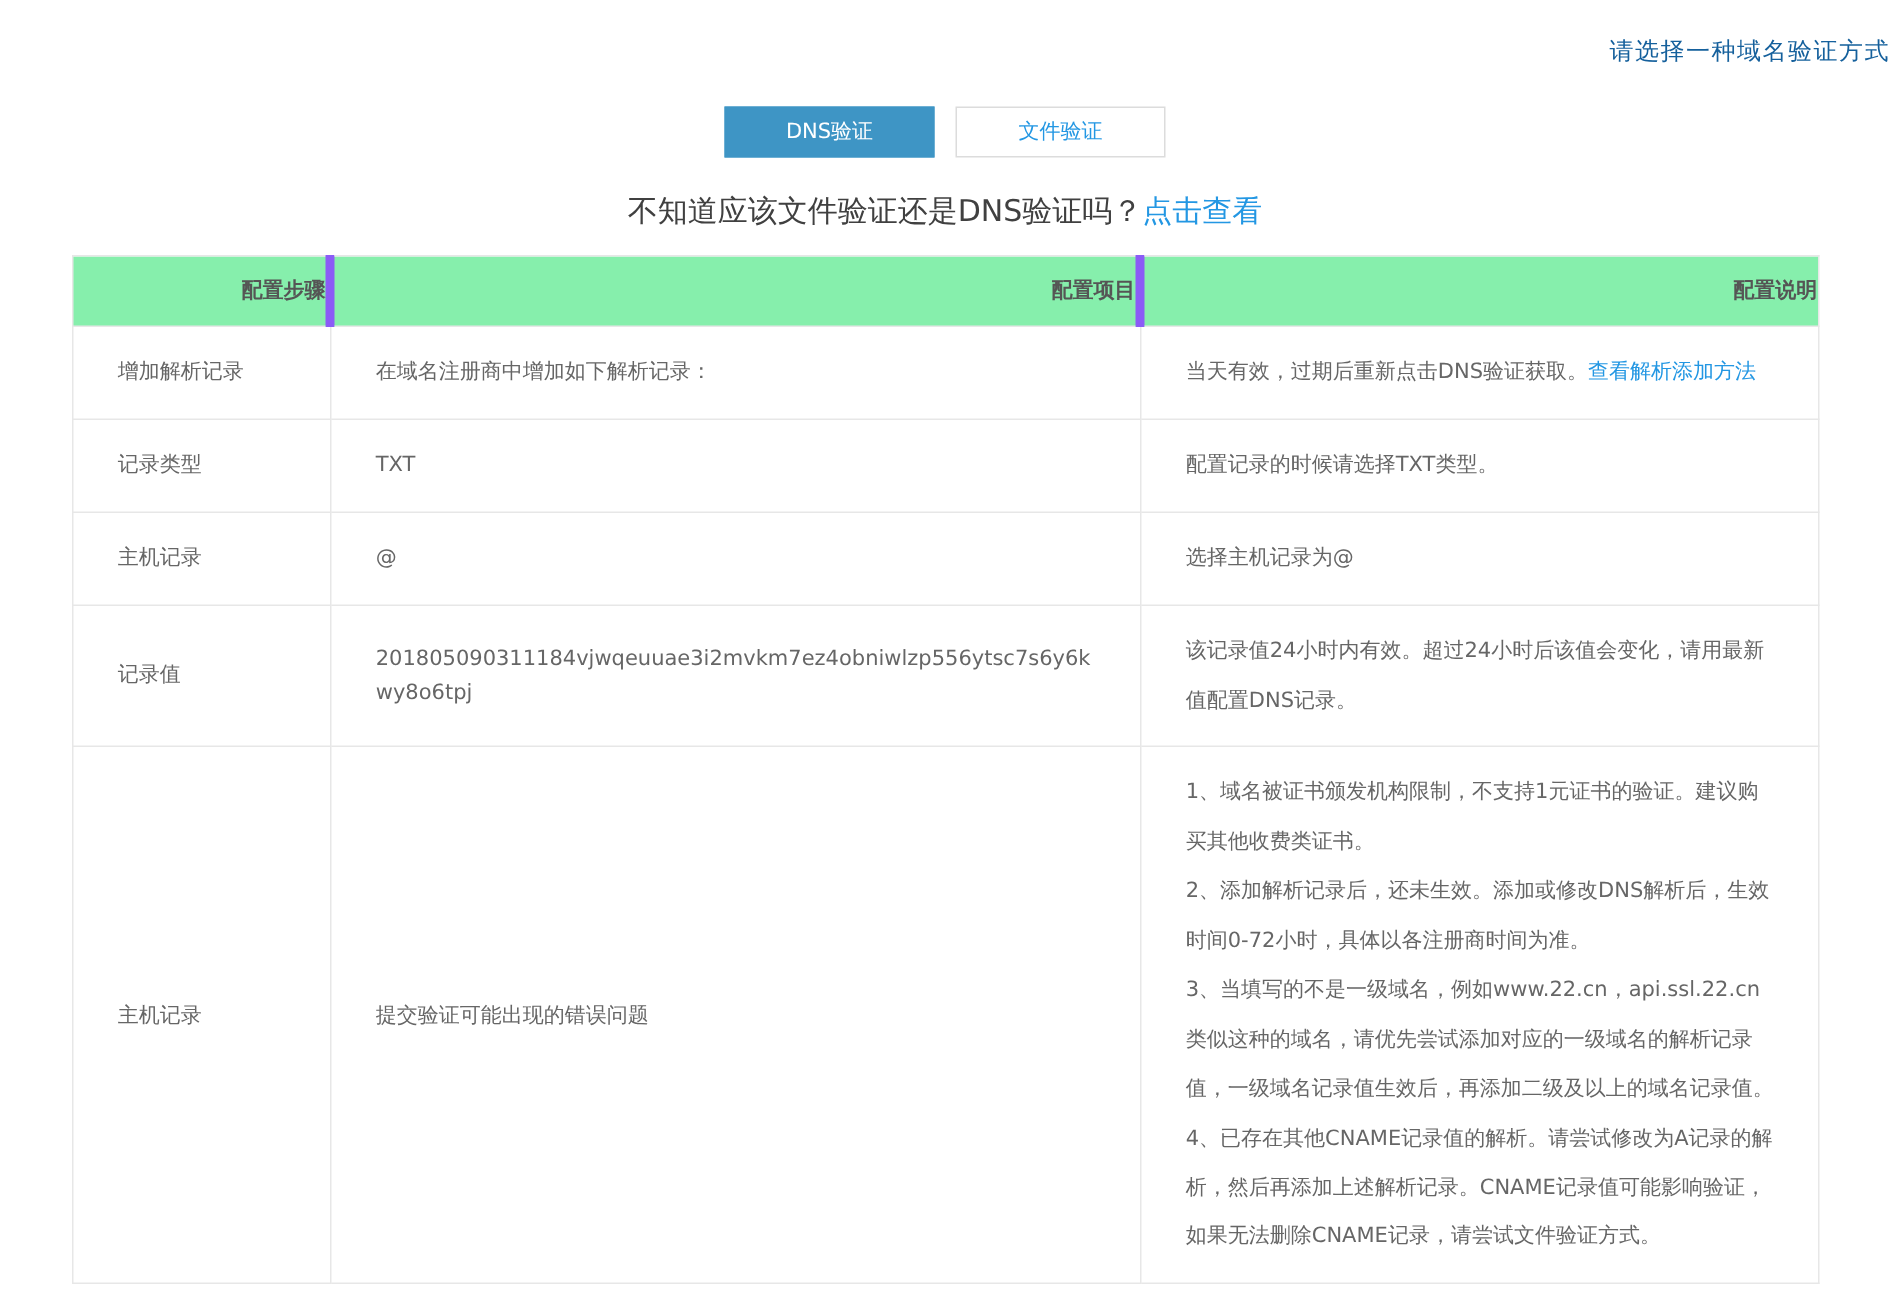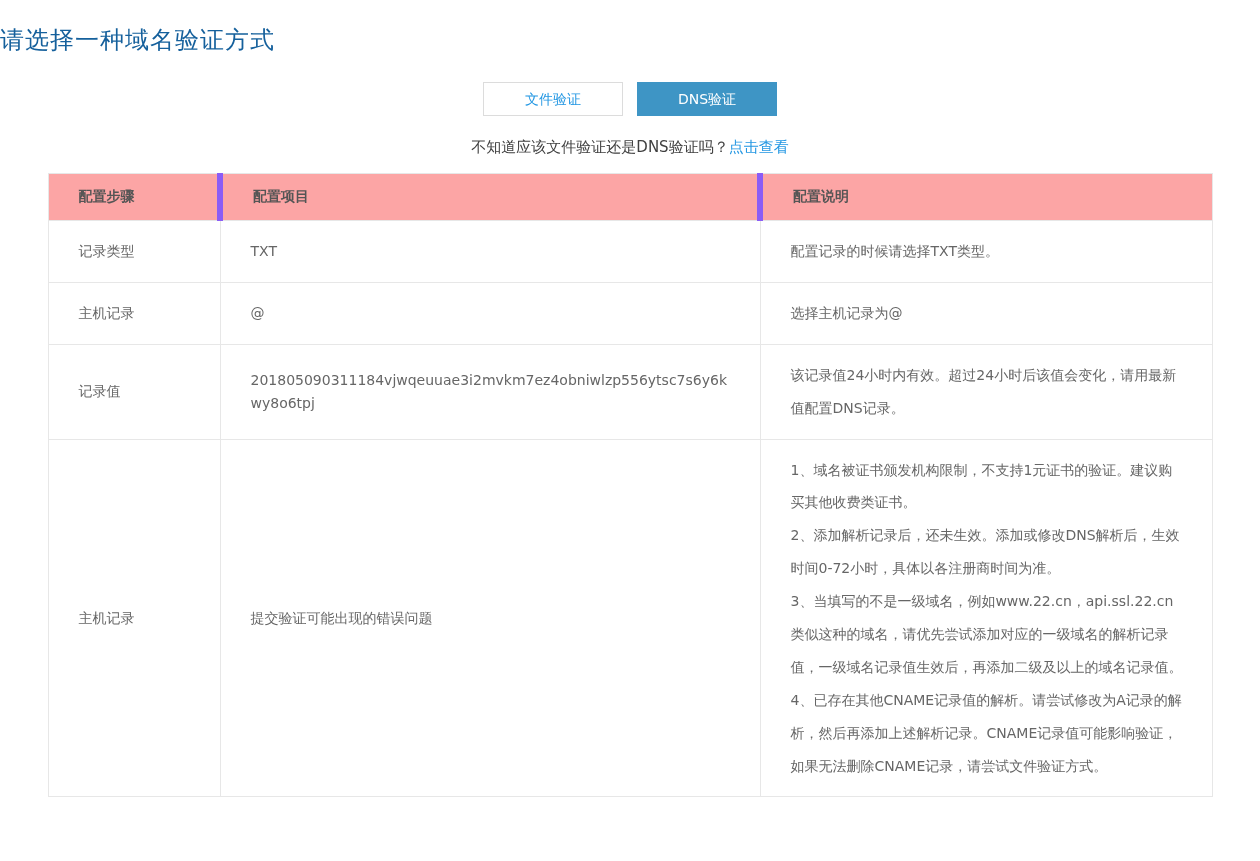--- a/index.html
+++ b/index.html
@@ -7,22 +7,22 @@
   body {
     width: 1260px;
     min-height: 861px;
     margin: 0 auto;
     font-family: "DejaVu Sans", "Liberation Sans", sans-serif;
     color: #666;
     font-size: 14px;
   }
   .page-title {
     margin-top: 24px;
-    text-align: left;
-    font-size: 24px;
+    text-align: right;
+    font-size: 16px;
     font-weight: 400;
     color: #15609c;
     letter-spacing: 1px;
   }
   .tabs {
     margin-top: 26px;
     display: flex;
     justify-content: center;
     gap: 14px;
   }
@@ -41,41 +41,41 @@
     color: #ffffff;
   }
   .tab.inactive {
     background: #ffffff;
     border-color: #dcdcdc;
     color: #2397e3;
   }
   .hint {
     margin-top: 22px;
     text-align: center;
-    font-size: 15px;
+    font-size: 20px;
     color: #404040;
   }
   a.link {
     color: #2397e3;
     text-decoration: none;
     cursor: pointer;
   }
   table.config-table {
     width: 1164px;
     margin: 16px auto 0;
     border-collapse: collapse;
     table-layout: fixed;
   }
   .config-table col.c1 { width: 172px; }
   .config-table col.c2 { width: 540px; }
   .config-table col.c3 { width: 452px; }
   .config-table th {
-    background: #fca5a5;
+    background: #86efac;
     height: 47px;
-    text-align: left;
+    text-align: right;
     padding: 0 0 0 30px;
     font-size: 14px;
     font-weight: 700;
     color: #555;
     border-top: 1px solid #e7e7e7;
     border-bottom: 1px solid #e7e7e7;
   }
   .config-table th + th { border-left: 6px solid #8b5cf6; }
   .config-table th:first-child { border-left: 1px solid #e7e7e7; }
   .config-table th:last-child  { border-right: 1px solid #e7e7e7; }
@@ -94,42 +94,49 @@
   .config-table tr.r3 td { height: 50px; margin-top: 28px; }
   .config-table tr.r4 td { height: 75px; }
   .config-table td.desc p { margin: 0; }
 </style>
 </head>
 <body>
 
 <h1 class="page-title">请选择一种域名验证方式</h1>
 
 <div class="tabs">
+  <div class="tab active">DNS验证</div>
   <div class="tab inactive">文件验证</div>
-  <div class="tab active">DNS验证</div>
 </div>
 
 <div class="hint">
   <span>不知道应该文件验证还是DNS验证吗？</span><a class="link">点击查看</a>
 </div>
 
 <table class="config-table">
   <colgroup>
       <col class="c1">
       <col class="c2">
       <col class="c3">
     </colgroup>
   <thead>
     <tr>
       <th>配置步骤</th>
       <th>配置项目</th>
       <th>配置说明</th>
     </tr>
   </thead>
   <tbody>
+    <tr class="r1">
+      <td>增加解析记录</td>
+      <td>在域名注册商中增加如下解析记录：</td>
+      <td class="desc">
+        <span>当天有效，过期后重新点击DNS验证获取。</span><a class="link">查看解析添加方法</a>
+      </td>
+    </tr>
     <tr class="r2">
       <td>记录类型</td>
       <td>TXT</td>
       <td class="desc">配置记录的时候请选择TXT类型。</td>
     </tr>
     <tr class="r3">
       <td>主机记录</td>
       <td>@</td>
       <td class="desc">选择主机记录为@</td>
     </tr>

